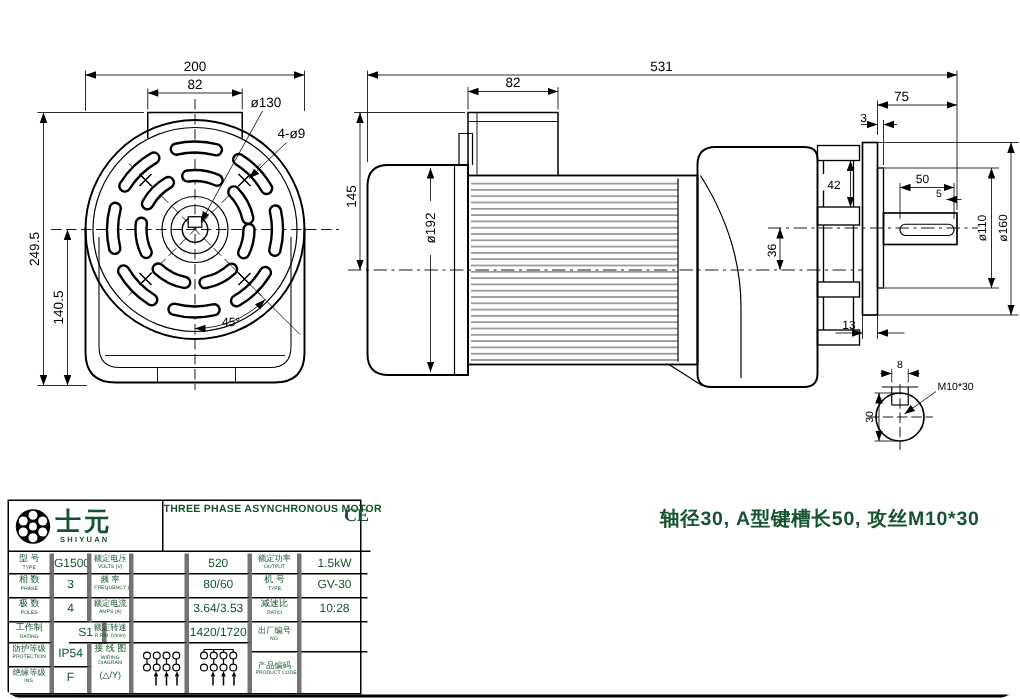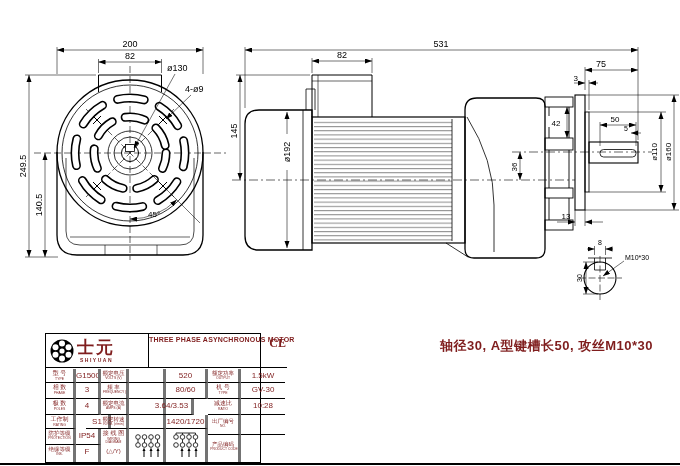--- a/index.html
+++ b/index.html
@@ -1,26 +1,26 @@
 <!DOCTYPE html>
 <html><head>
 <meta charset="utf-8">
 <style>
   html,body{margin:0;padding:0;background:#fff;}
   #sheet{position:relative;width:680px;height:466px;background:#fff;overflow:hidden;
-         font-family:"Liberation Sans",sans-serif;color:#7f1d1d;}
+         font-family:"Liberation Sans",sans-serif;color:#14532d;border-radius:17px;}
   svg text{fill:#000;}
   .dim{font-family:"Liberation Sans",sans-serif;font-size:9px;}
   .dims{font-family:"Liberation Sans",sans-serif;font-size:8px;}
   .dimxs{font-family:"Liberation Sans",sans-serif;font-size:7px;}
   #note{position:absolute;left:440px;top:337px;width:246px;font-size:13px;
         letter-spacing:0.5px;white-space:nowrap;font-weight:bold;}
   
-  #plate{position:absolute;left:5px;top:333px;width:216px;height:130px;
-         border:1.5px solid #000;box-sizing:border-box;background:#fff;margin-left:40px;}
+  #plate{position:absolute;left:5px;top:333px;width:236px;height:130px;
+         border:1.5px solid #000;box-sizing:border-box;background:#fff;}
   .cell{position:absolute;box-sizing:border-box;border-right:3px solid #737373;
         border-bottom:1px solid #000;overflow:hidden;text-align:center;}
   .cn{font-size:6px;line-height:7px;white-space:nowrap;margin-top:1px;}
   .cn4{font-size:5.5px;line-height:6px;white-space:nowrap;margin-top:1px;}
   .en{font-size:4px;line-height:4px;transform:scale(.85);transform-origin:center top;white-space:nowrap;}
   .val{font-size:8px;line-height:13px;white-space:nowrap;}
   #hdr-logo{position:absolute;left:0;top:0;width:103px;height:34px;
             border-right:1px solid #000;border-bottom:1px solid #000;box-sizing:border-box;}
   #brand-name{position:absolute;left:31px;top:2px;font-size:17px;font-weight:bold;letter-spacing:2px;}
   #brand-sub{position:absolute;left:34px;top:23px;font-size:5px;letter-spacing:1.5px;font-weight:bold;}
@@ -321,21 +321,21 @@
   <div class="cell" style="left:120px;top:49px;width:42px;height:16px">
         <div class="val">80/60</div>
       </div>
   <div class="cell" style="left:55px;top:65px;width:28px;height:16px">
         <div class="cn4">额定电流</div>
         <div class="en">AMPS (A)</div>
       </div>
   <div class="cell" style="left:83px;top:65px;width:37px;height:16px">
         <div class="val"></div>
       </div>
-  <div class="cell" style="left:106px;top:65px;width:42px;height:16px">
+  <div class="cell" style="left:120px;top:65px;width:42px;height:16px">
         <div class="val">3.64/3.53</div>
       </div>
   <div class="cell" style="left:55px;top:81px;width:28px;height:14px">
         <div class="cn4">额定转速</div>
         <div class="en">R.P.M. (r/min)</div>
       </div>
   <div class="cell" style="left:83px;top:81px;width:37px;height:14px">
         <div class="val"></div>
       </div>
   <div class="cell" style="left:120px;top:81px;width:42px;height:14px">

